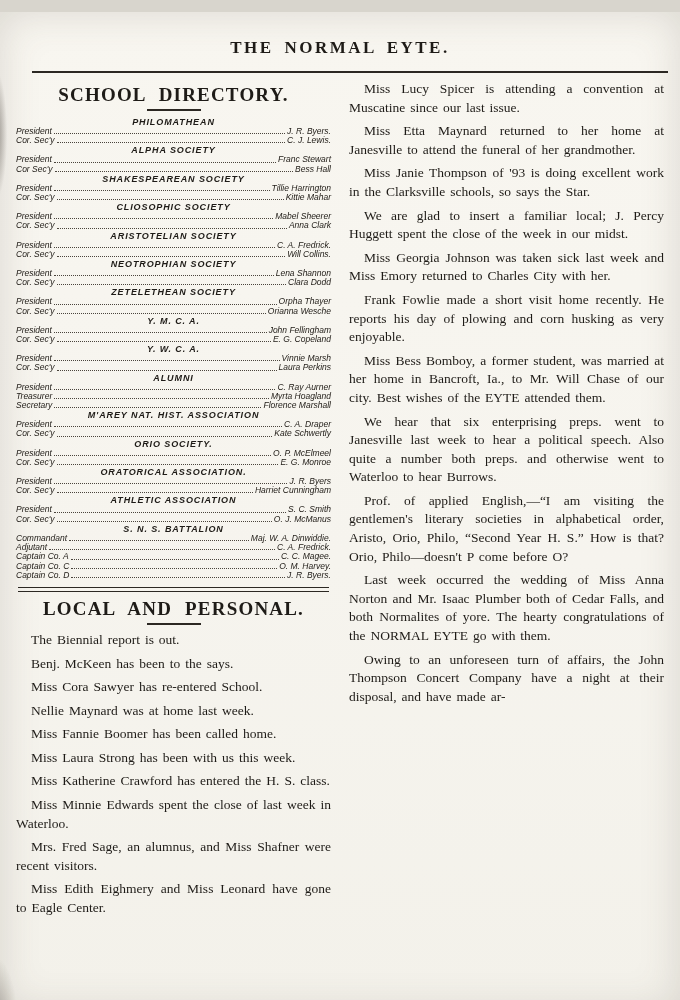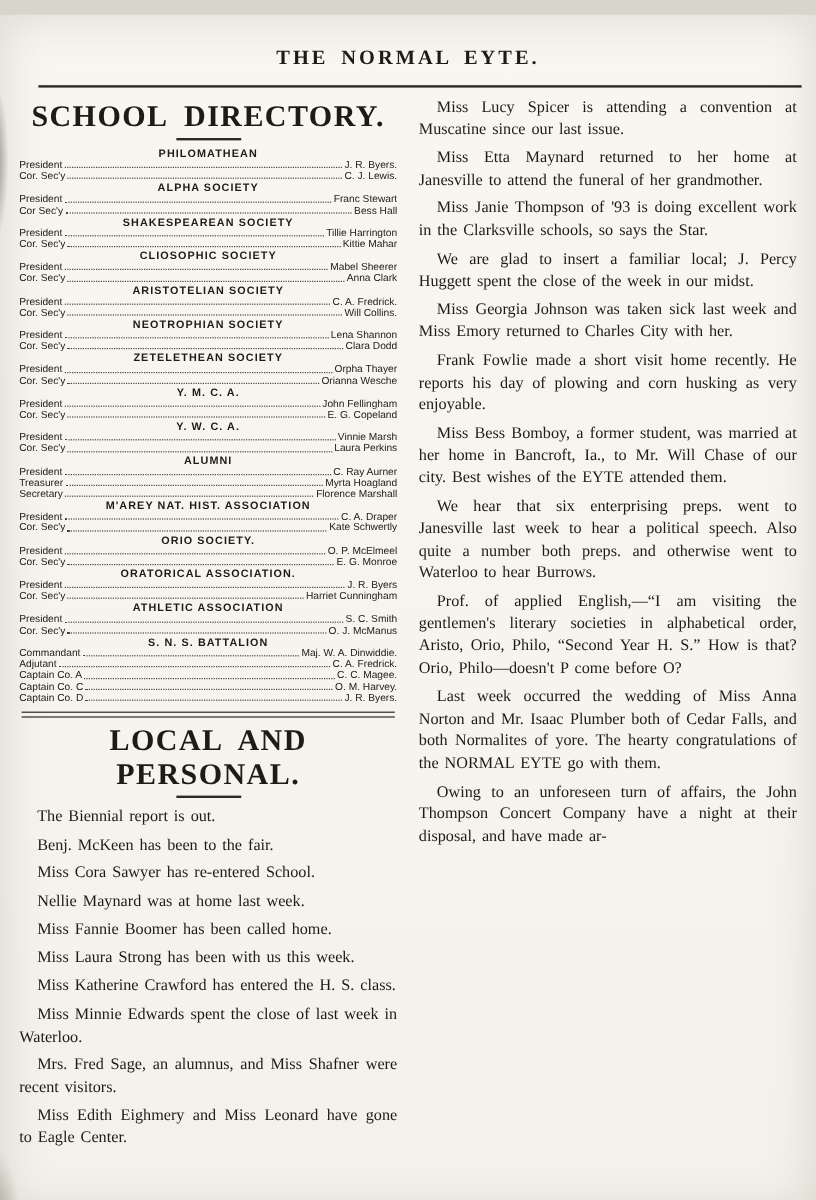--- a/index.html
+++ b/index.html
@@ -24,26 +24,26 @@
     text-align:center; font-weight:bold;
     font-size:17px; letter-spacing:2.5px; word-spacing:4px;
   }
   .masthead-rule { border-top:2px solid #2c2823; margin:13px 12px 0 32px; }
 
   .columns { display:flex; gap:18px; padding:5px 16px 0 16px; }
   .col { flex:1; min-width:0; }
 
   h2.section-title {
     text-align:center; font-weight:bold;
-    font-size:25px; letter-spacing:1.2px; word-spacing:7px;
+    font-size:19px; letter-spacing:1.2px; word-spacing:7px;
     margin:6px 0 2px;
   }
   .short-rule { width:54px; border-top:2px solid #2c2823; margin:3px auto 6px; }
 
-  .dir-section { margin:0; }
+  .dir-section { margin:0;font-style:italic; }
   .dir-heading {
     text-align:center; font-weight:bold;
     font-size:9px; line-height:10px; letter-spacing:.9px;
     font-family:"Liberation Sans","DejaVu Sans",sans-serif;
   }
   .dir-row {
     display:flex; align-items:flex-end;
     font-size:8.5px; line-height:9.2px;
     font-family:"Liberation Sans","DejaVu Sans",sans-serif;
     color:#24201b;
@@ -300,21 +300,21 @@
           </div>
       </section>
 
       <div class="double-rule"></div>
 
       <section>
         <h2 class="section-title">LOCAL AND PERSONAL.</h2>
         <div class="short-rule"></div>
         <div id="local-list">
             <p class="para">The Biennial report is out.</p>
-            <p class="para">Benj. McKeen has been to the fair.</p>
+            <p class="para">Benj. McKeen has been to the says.</p>
             <p class="para">Miss Cora Sawyer has re-entered School.</p>
             <p class="para">Nellie Maynard was at home last week.</p>
             <p class="para">Miss Fannie Boomer has been called home.</p>
             <p class="para">Miss Laura Strong has been with us this week.</p>
             <p class="para">Miss Katherine Crawford has entered the H. S. class.</p>
             <p class="para">Miss Minnie Edwards spent the close of last week in Waterloo.</p>
             <p class="para">Mrs. Fred Sage, an alumnus, and Miss Shafner were recent visitors.</p>
             <p class="para">Miss Edith Eighmery and Miss Leonard have gone to Eagle Center.</p>
           </div>
       </section>

